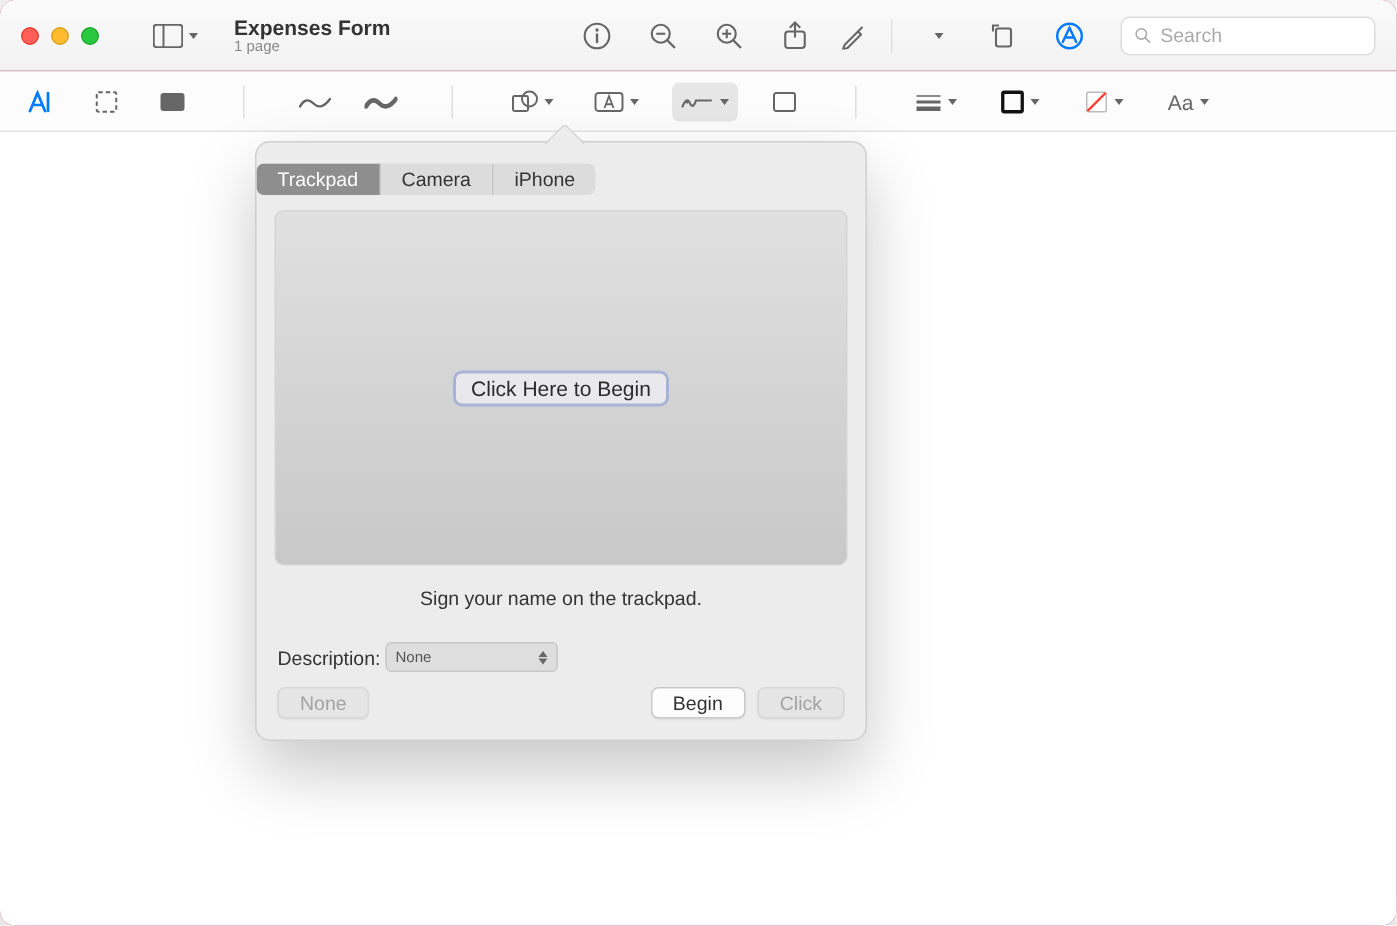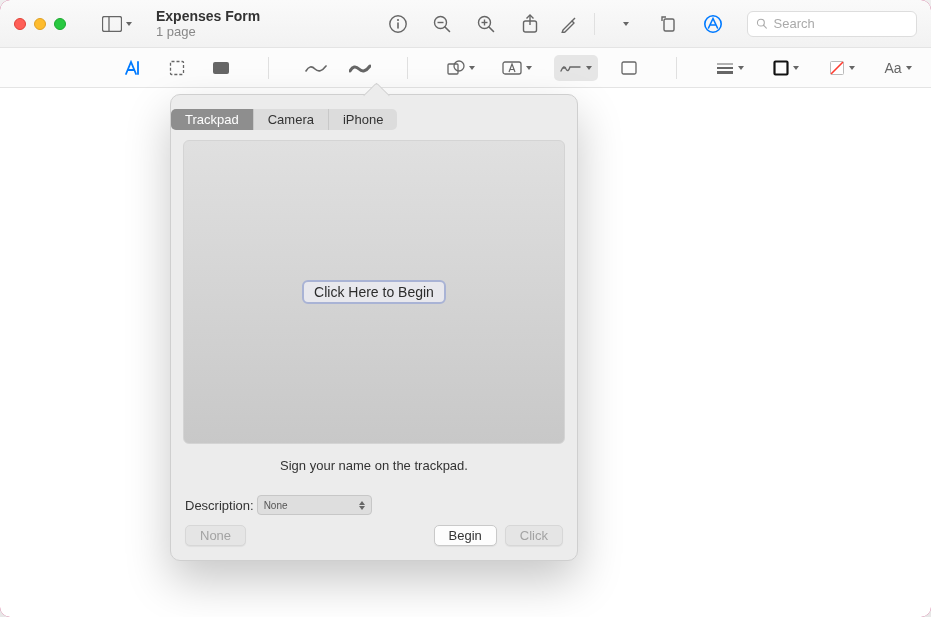--- a/index.html
+++ b/index.html
@@ -33,21 +33,21 @@
     .tl { width: 12px; height: 12px; border-radius: 50%; }
     .tl-close { background: #ff5f57; border: 0.5px solid #e14137; }
     .tl-min { background: #febc2e; border: 0.5px solid #dfa023; }
     .tl-max { background: #28c840; border: 0.5px solid #1ba92e; }
     .sidebar-btn {
       display: flex; align-items: center; gap: 2px;
       color: #888; padding: 2px 4px; margin-left: 20px;
     }
     .title-block { margin-left: 8px; flex-shrink: 0; }
     .title-main { font-size: 14px; font-weight: 600; color: #333; }
-    .title-sub { font-size: 13px; color: #888; }
+    .title-sub { font-size: 10px; color: #888; }
     .tb-spacer { flex: 1; }
     .tb-iconrow { display: flex; align-items: center; gap: 16px; margin-right: 8px; }
     .tb-icon {
       width: 28px; height: 28px; display: flex; align-items: center; justify-content: center;
       color: #666;
     }
     .tb-icon.blue { color: #007aff; }
     .tb-icon.with-chev { width: auto; gap: 2px; }
     .search-box {
       display: flex; align-items: center; gap: 6px;
@@ -57,21 +57,20 @@
     .search-box input {
       border: none; outline: none; font-size: 13px; width: 100%; color: #333;
       background: transparent;
     }
     .search-box input::placeholder { color: #aaa; }
 
     .format-bar {
       height: 40px; border-bottom: 1px solid #e4e4e4;
       display: flex; align-items: center; padding: 0 14px; gap: 34px;
       background: #fcfcfc;
-      justify-content: flex-end;
     }
     .fb-group { display: flex; align-items: center; gap: 18px; }
     .fb-sep { width: 1px; height: 22px; background: #e0e0e0; }
     .fb-icon {
       display: flex; align-items: center; justify-content: center;
       color: #666; height: 26px; min-width: 26px;
     }
     .fb-icon.blue { color: #007aff; }
     .fb-icon.with-chev { gap: 2px; min-width: 38px; }
     .fb-icon.active {
@@ -117,21 +116,21 @@
     }
     .seg-btn {
       font-size: 13px; color: #333; padding: 3px 14px;
       border-right: 1px solid #c8c8c8;
     }
     .seg-btn:last-child { border-right: none; }
     .seg-btn.active { background: #8e8e8e; color: #fff; }
 
     .sign-area {
       margin: 0 12px;
-      height: 304px;
+      height: 237px;
       background: linear-gradient(#e0e0e0, #c8c8c8);
       border-radius: 6px;
       display: flex; align-items: center; justify-content: center;
       border: 1px solid #d4d4d4;
     }
     .begin-btn {
       background: #e8e8ed;
       border: 2px solid #a9b3d5;
       border-radius: 6px;
       padding: 2px 10px;

